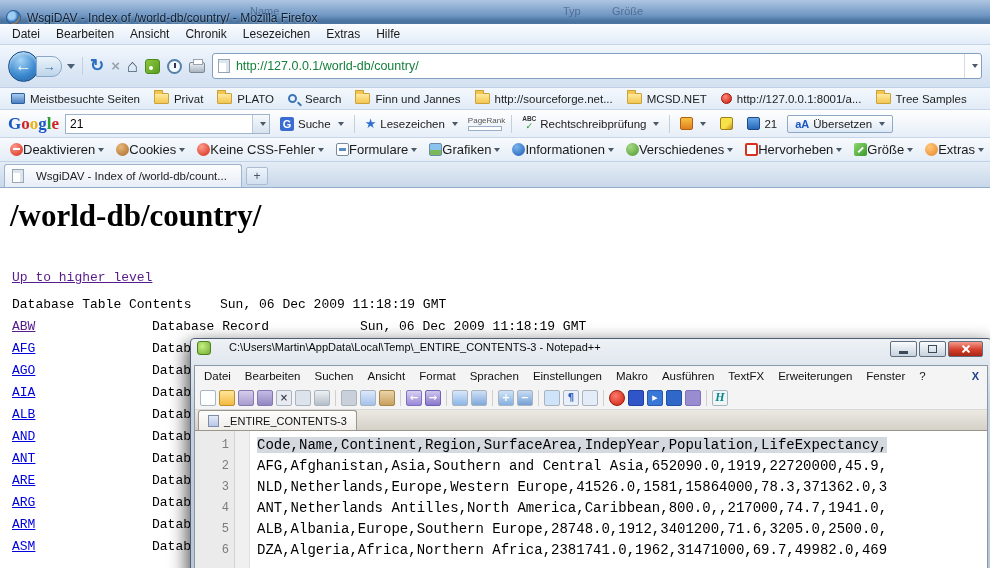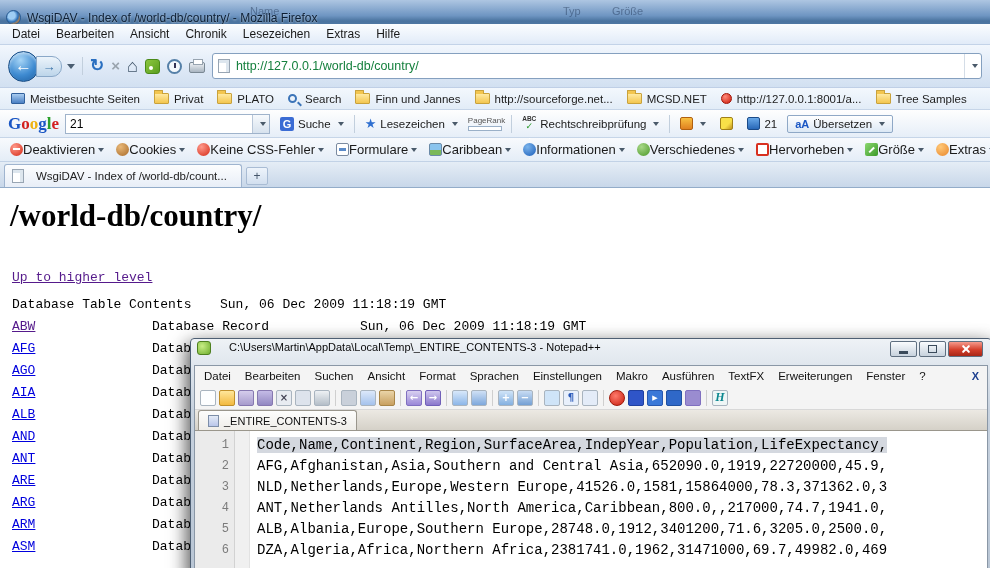--- a/index.html
+++ b/index.html
@@ -339,21 +339,21 @@
         <span class="wd-label">Keine CSS-Fehler</span>
         <span class="dcaret"></span>
       </span>
       <span class="wd-item">
         <span class="wd wd-forms"></span>
         <span class="wd-label">Formulare</span>
         <span class="dcaret"></span>
       </span>
       <span class="wd-item">
         <span class="wd wd-images"></span>
-        <span class="wd-label">Caribbean</span>
+        <span class="wd-label">Grafiken</span>
         <span class="dcaret"></span>
       </span>
       <span class="wd-item">
         <span class="wd wd-info"></span>
         <span class="wd-label">Informationen</span>
         <span class="dcaret"></span>
       </span>
       <span class="wd-item">
         <span class="wd wd-misc"></span>
         <span class="wd-label">Verschiedenes</span>

